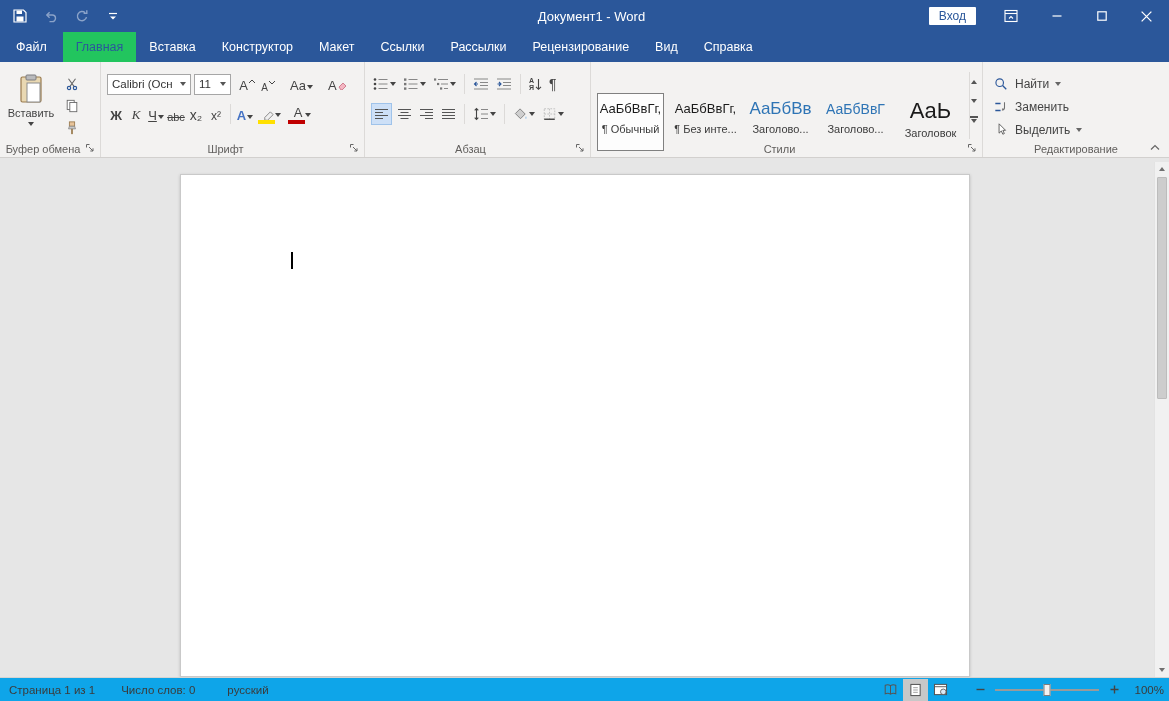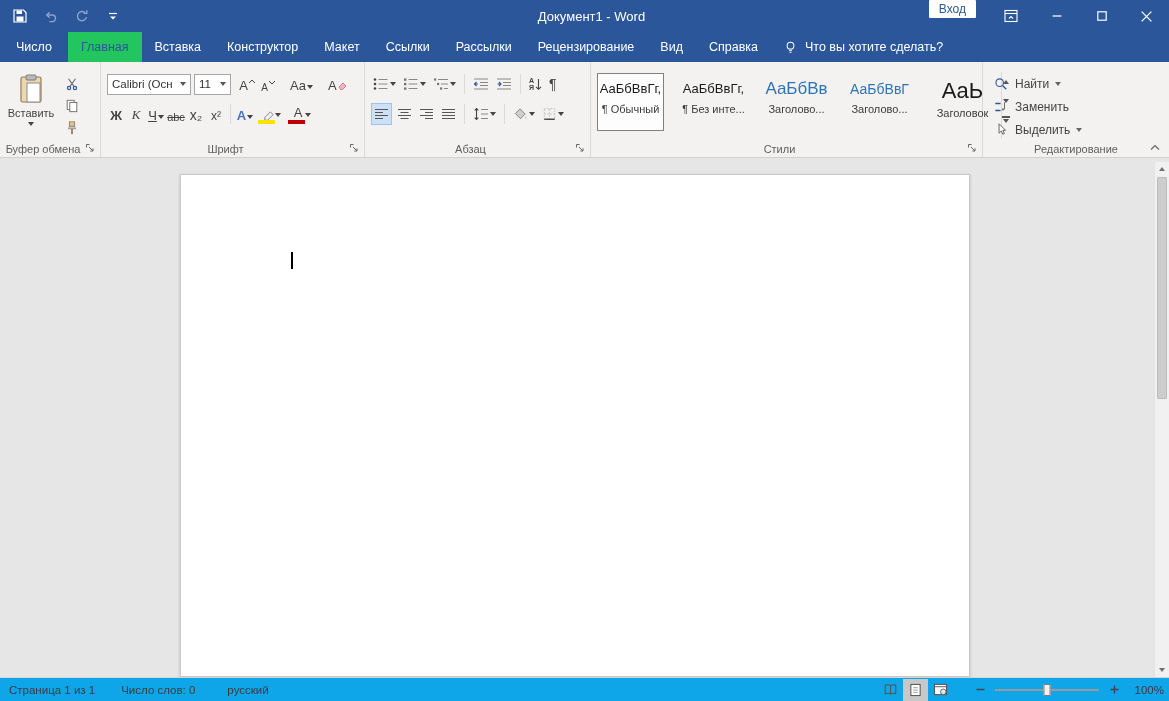--- a/index.html
+++ b/index.html
@@ -6,21 +6,21 @@
   html,body { width:1169px; height:701px; overflow:hidden; }
   body { font-family:"Liberation Sans", sans-serif; -webkit-font-smoothing:antialiased; }
   #app { width:1169px; height:701px; display:flex; flex-direction:column; background:#e6e6e6; }
 
   
   .titlebar { height:32px; background:#2b579a; display:flex; align-items:center; position:relative; flex:0 0 32px; }
   .qat { display:flex; align-items:center; gap:13px; padding-left:11px; }
   .tb-icon { display:flex; align-items:center; justify-content:center; width:18px; height:18px; }
   .tb-icon svg { display:block; }
   .tb-title { position:absolute; left:14px; right:0; text-align:center; color:#fff; font-size:13px; pointer-events:none; }
-  .tb-right { margin-left:auto; display:flex; align-items:flex-start; height:100%; }
+  .tb-right { margin-left:auto; display:flex; align-items:center; height:100%; }
   .signin { background:#fff; color:#2b579a; font-size:12px; padding:2px 10px; border:none; border-radius:1px; margin-right:18px; cursor:default; }
   .winbtn { width:45px; height:32px; display:flex; align-items:center; justify-content:center; }
   .rdo-btn { width:34px; height:32px; display:flex; align-items:center; justify-content:center; margin-right:6px; }
 
   
   .tabrow { height:30px; background:#2b579a; display:flex; align-items:flex-end; flex:0 0 30px; }
   .tab { padding:0 13px; height:30px; line-height:30px; font-size:12.5px; color:#fff; white-space:nowrap; }
   .tab.active { background:#22c55e; color:#2b579a; }
   .tab.file { padding:0 16px; }
   .tellme { display:flex; align-items:center; gap:7px; color:#fff; font-size:12.5px; height:30px; padding:0 12px; white-space:nowrap; }
@@ -65,21 +65,21 @@
   .p-row { display:flex; align-items:center; gap:3px; }
   .p-row1 { height:24px; }
   .p-row2 { height:26px; margin-top:5px; }
   .pbtn { height:22px; display:flex; align-items:center; justify-content:center; padding:0 2px; gap:1px; position:relative; }
   .pbtn.pressed { background:#cde0f7; border:1px solid #9fc3ea; }
   .sep { width:1px; height:20px; background:#dcdad8; margin:0 3px; }
   .sort-ic { display:flex; flex-direction:column; font-size:7px; line-height:7px; font-weight:bold; color:#444; }
 
   
   .g-styles { width:392px; display:flex; }
-  .styles-gallery { display:flex; gap:16px; padding-top:1px; }
+  .styles-gallery { display:flex; gap:8px; padding-top:1px;margin-top:20px; }
   .style-item { width:67px; height:58px; text-align:center; padding-top:7px; border:1px solid transparent; }
   .style-item.selected { border:1px solid #808080; background:#fdfdfd; }
   .sg-preview { font-size:13px; color:#1a1a1a; line-height:16px; white-space:nowrap; overflow:hidden; }
   .sg-preview.h1 { font-size:17px; color:#2e74b5; }
   .sg-preview.h2 { font-size:14px; color:#2e74b5; }
   .sg-preview.title { font-size:22px; font-weight:300; line-height:20px; }
   .sg-name { font-size:11px; color:#3b3b3b; margin-top:6px; white-space:nowrap; overflow:hidden; }
   .styles-rail { width:16px; margin-left:5px; display:flex; flex-direction:column; border-left:1px solid #dcdad8; }
   .rail-btn { height:19px; display:flex; align-items:center; justify-content:center; color:#555; flex-direction:column; gap:1px; }
   .rail-bar { width:8px; height:1.5px; background:#555; }
@@ -168,37 +168,30 @@
       </span>
       <span class="winbtn">
         <svg width="13" height="13" viewBox="0 0 12 12">
             <path d="M1.5 1.5l9 9M10.5 1.5l-9 9" stroke="#fff" stroke-width="1.2"></path>
           </svg>
       </span>
     </div>
   </div>
 
   <div class="tabrow">
-    <div class="tab file">Число</div>
+    <div class="tab file">Файл</div>
     <div class="tab active">Главная</div>
     <div class="tab">Вставка</div>
     <div class="tab">Конструктор</div>
     <div class="tab">Макет</div>
     <div class="tab">Ссылки</div>
     <div class="tab">Рассылки</div>
     <div class="tab">Рецензирование</div>
     <div class="tab">Вид</div>
     <div class="tab">Справка</div>
-    <div class="tellme">
-      <svg width="15" height="15" viewBox="0 0 16 16">
-          <circle cx="8" cy="6" r="3.6" fill="none" stroke="#fff" stroke-width="1.1"></circle>
-          <path d="M6.4 11h3.2M6.9 13h2.2" stroke="#fff" stroke-width="1.1"></path>
-        </svg>
-      <span>Что вы хотите сделать?</span>
-    </div>
   </div>
 
   <div class="ribbon">
 
     <div class="rgroup g-clip">
       <div class="paste-btn">
         <svg width="26" height="30" viewBox="0 0 26 30">
             <rect x="3" y="3" width="20" height="25" rx="1.5" fill="#e9d8b2" stroke="#9a7b4f" stroke-width="1.2"></rect>
             <rect x="8" y="1" width="10" height="5" rx="1" fill="#b9babc" stroke="#7c7d80"></rect>
             <rect x="9" y="9" width="13" height="19" fill="#fff" stroke="#8b8b8b"></rect>

